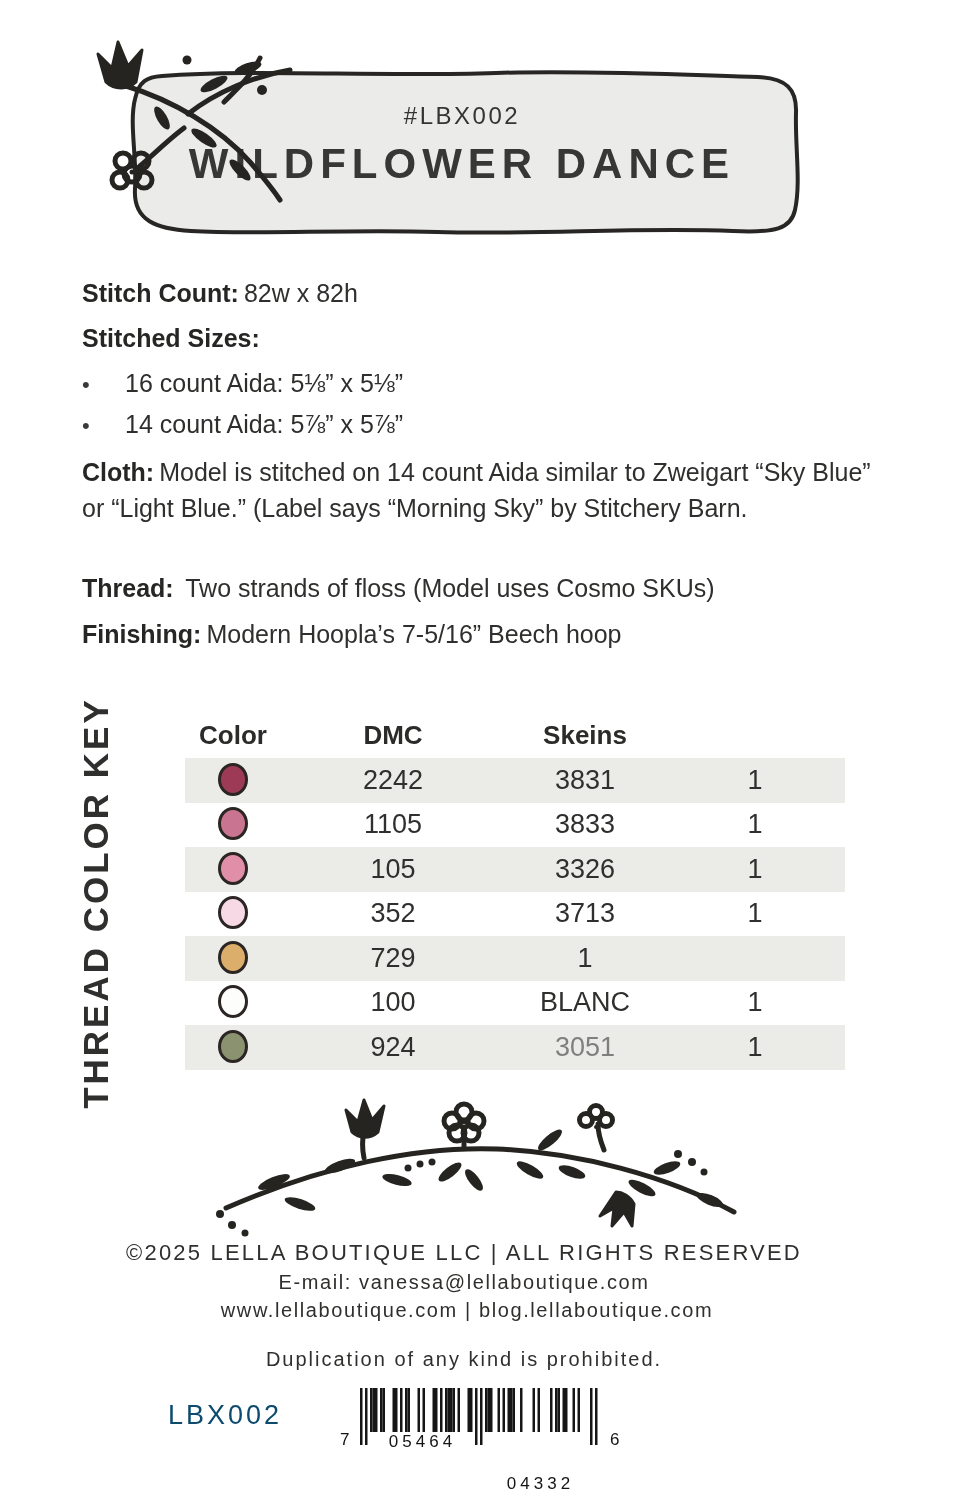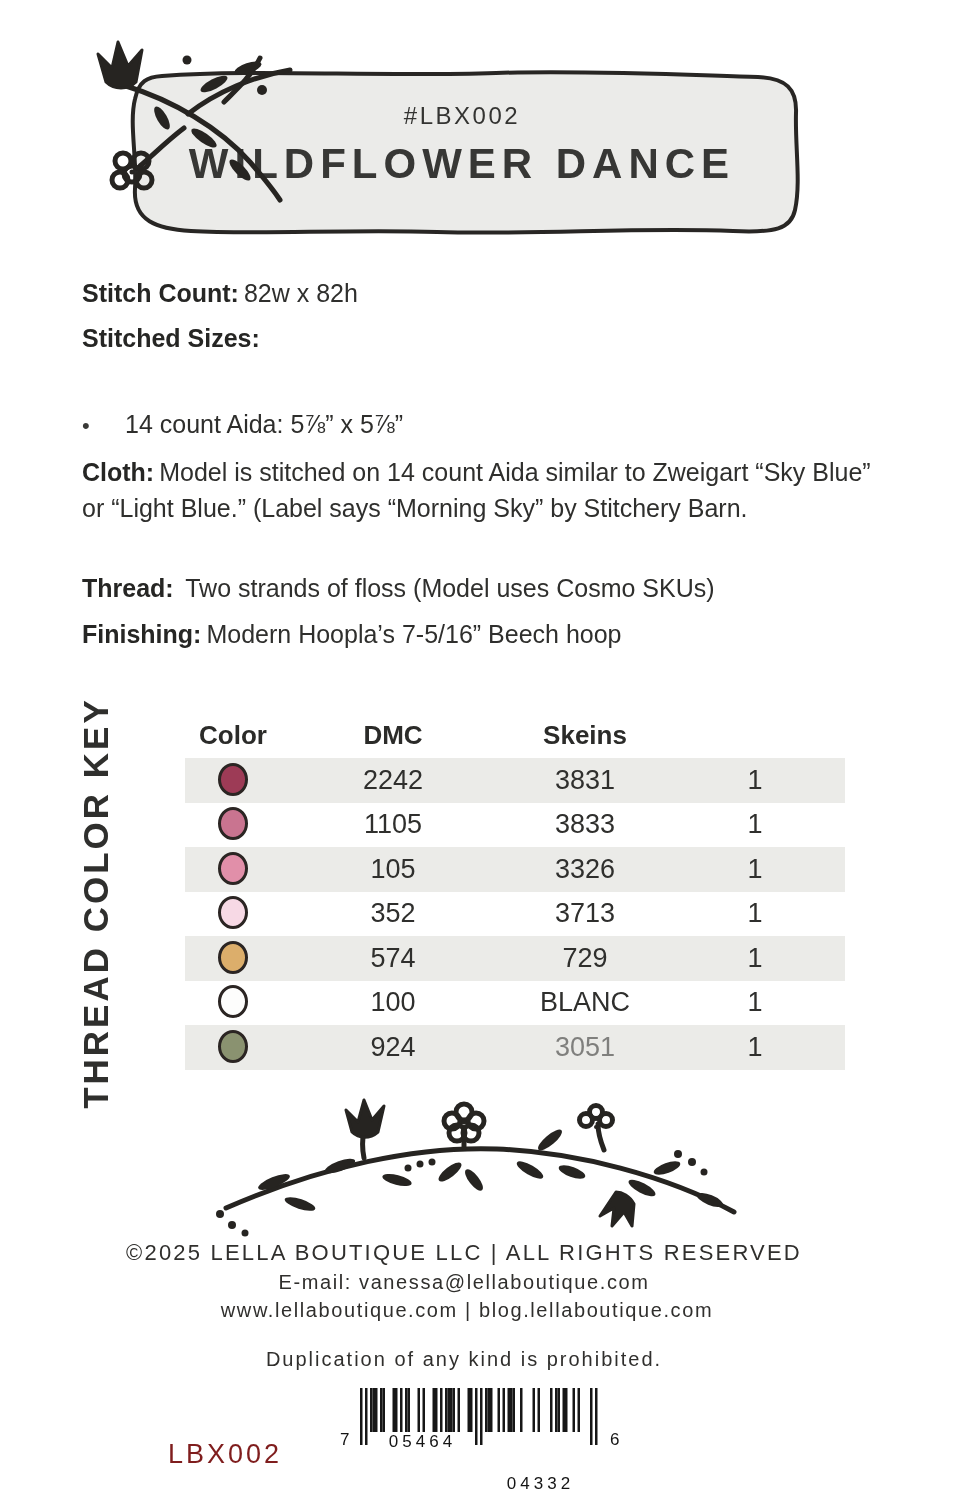--- a/index.html
+++ b/index.html
@@ -59,22 +59,22 @@
   .branch { position:absolute; left:212px; top:1092px; width:540px; height:150px; }
 
   
   .f-line { position:absolute; left:0; width:100%; text-align:center; color:#302f2d; }
   .f-copy  { top:1240px; font-size:22px; letter-spacing:2.2px; font-weight:500; }
   .f-mail  { top:1271px; font-size:20px; letter-spacing:1.6px; font-weight:500; }
   .f-web   { top:1299px; font-size:20px; letter-spacing:1.6px; font-weight:500;padding-left:6px; }
   .f-dup   { top:1348px; font-size:20px; letter-spacing:2px; font-weight:500;text-align:center; }
 
   .sku-bottom {
-    position:absolute; left:168px; top:1439px; font-size:27px;
-    letter-spacing:3px; color:#7f1d1d;
+    position:absolute; left:168px; top:1400px; font-size:27px;
+    letter-spacing:3px; color:#0c4a6e;
   }
   .barcode { position:absolute; left:338px; top:1388px; width:300px; height:66px; }
   .barcode svg { position:absolute; left:22px; top:0; }
   .bc-txt { position:absolute; font-size:17px; color:#141414; }
   .bc-left  { left:2px;  top:42px; }
   .bc-right { left:272px; top:42px; }
   .bc-g1 { left:32px;  top:44px; width:105px; text-align:center; letter-spacing:4px; }
   .bc-g2 { left:150px; top:44px; width:105px; text-align:center; letter-spacing:4px;margin-top:42px; }
 </style>
 </head>
@@ -120,20 +120,23 @@
     <circle cx="95" cy="30" r="4.5" fill="#262421" stroke="none"></circle>
     <circle cx="170" cy="60" r="5" fill="#262421" stroke="none"></circle>
   </svg>
 
   <div class="body-line line-stitch">
     <span class="b">Stitch Count:</span><span>82w x 82h</span>
   </div>
   <div class="body-line line-sizes">
     <span class="b">Stitched Sizes:</span>
   </div>
+  <div class="bullet-item bullet-1">
+    <span class="bullet-dot">•</span><span>16 count Aida: 5⅛” x 5⅛”</span>
+  </div>
   <div class="bullet-item bullet-2">
     <span class="bullet-dot">•</span><span>14 count Aida: 5⅞” x 5⅞”</span>
   </div>
   <div class="body-line para-cloth">
     <span class="b">Cloth:</span><span>Model is stitched on 14 count Aida similar to Zweigart “Sky Blue” or “Light Blue.” (Label says “Morning Sky” by Stitchery Barn.</span>
   </div>
   <div class="body-line line-thread">
     <span class="b">Thread:</span> <span>Two strands of floss (Model uses Cosmo SKUs)</span>
   </div>
   <div class="body-line line-finish">
@@ -168,21 +171,20 @@
           <div class="ck-cell">1</div>
         </div>
         <div class="ck-row">
           <div class="ck-cell"><span class="swatch" style="background: rgb(247, 217, 229);"></span></div>
           <div class="ck-cell">352</div>
           <div class="ck-cell">3713</div>
           <div class="ck-cell">1</div>
         </div>
         <div class="ck-row">
           <div class="ck-cell"><span class="swatch" style="background: rgb(220, 174, 107);"></span></div>
-          <div class="ck-cell">574</div>
           <div class="ck-cell">729</div>
           <div class="ck-cell">1</div>
         </div>
         <div class="ck-row">
           <div class="ck-cell"><span class="swatch" style="background: rgb(253, 253, 252);"></span></div>
           <div class="ck-cell">100</div>
           <div class="ck-cell">BLANC</div>
           <div class="ck-cell">1</div>
         </div>
         <div class="ck-row">

